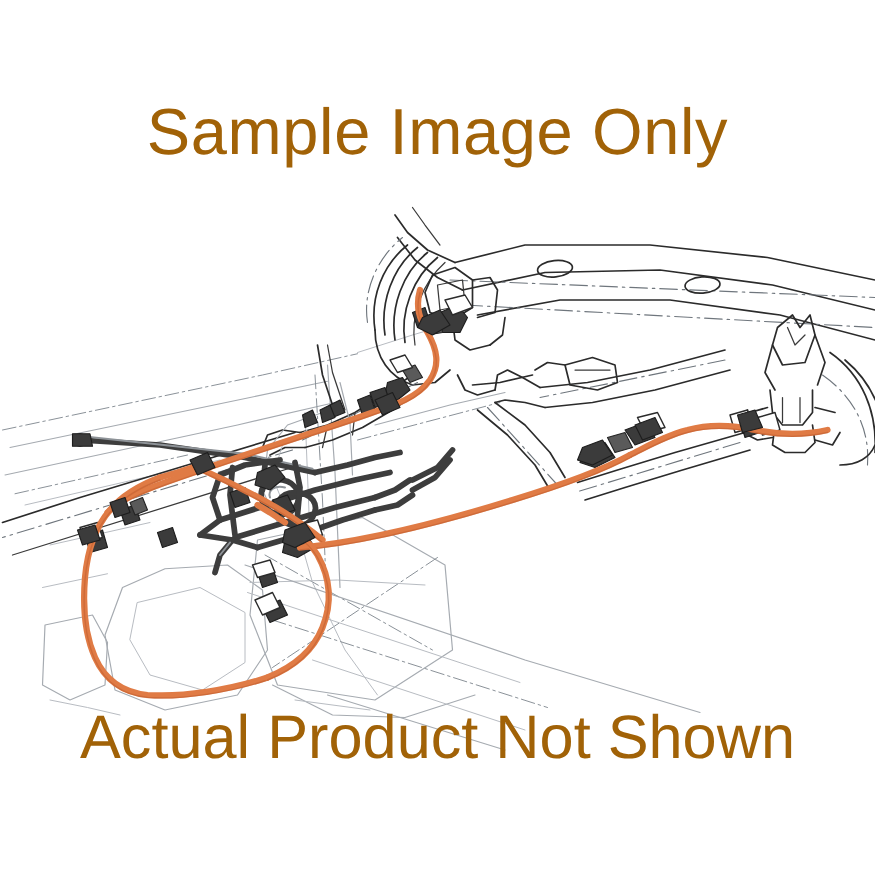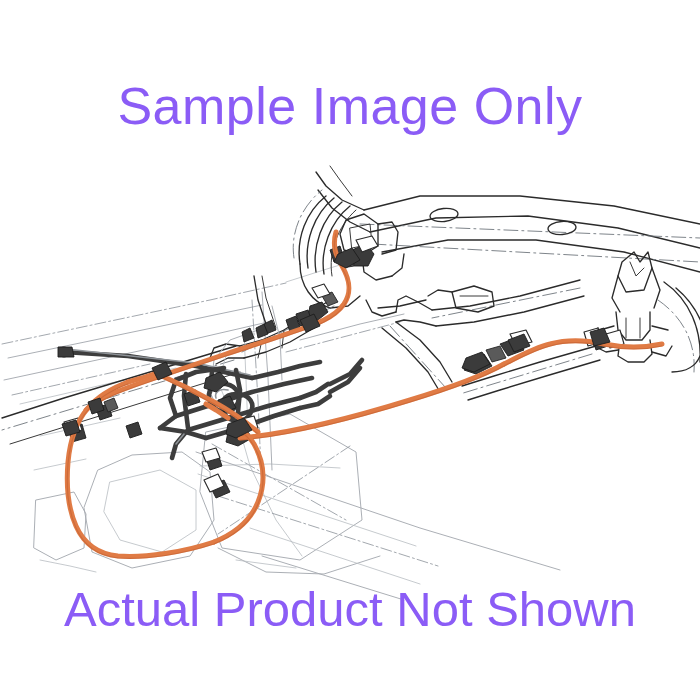--- a/index.html
+++ b/index.html
@@ -16,34 +16,34 @@
     width: 700px;
     height: 700px;
     background: #ffffff;
     overflow: hidden;
   }
   .watermark {
     position: absolute;
     left: 0;
     width: 700px;
     text-align: center;
-    color: #8b5cf6;
+    color: #a16207;
     font-family: "Liberation Sans", sans-serif;
     font-weight: 300;
     letter-spacing: 0.5px;
     white-space: nowrap;
     user-select: none;
   }
   #watermark-top {
     top: 76px;
     font-size: 52px;
     line-height: 60px;
   }
   #watermark-bottom {
-    top: 580px;
+    top: 561px;
     font-size: 49px;
     line-height: 58px;
     letter-spacing: 0px;
   }
   #diagram {
     position: absolute;
     left: 0;
     top: 0;
     width: 700px;
     height: 700px;

